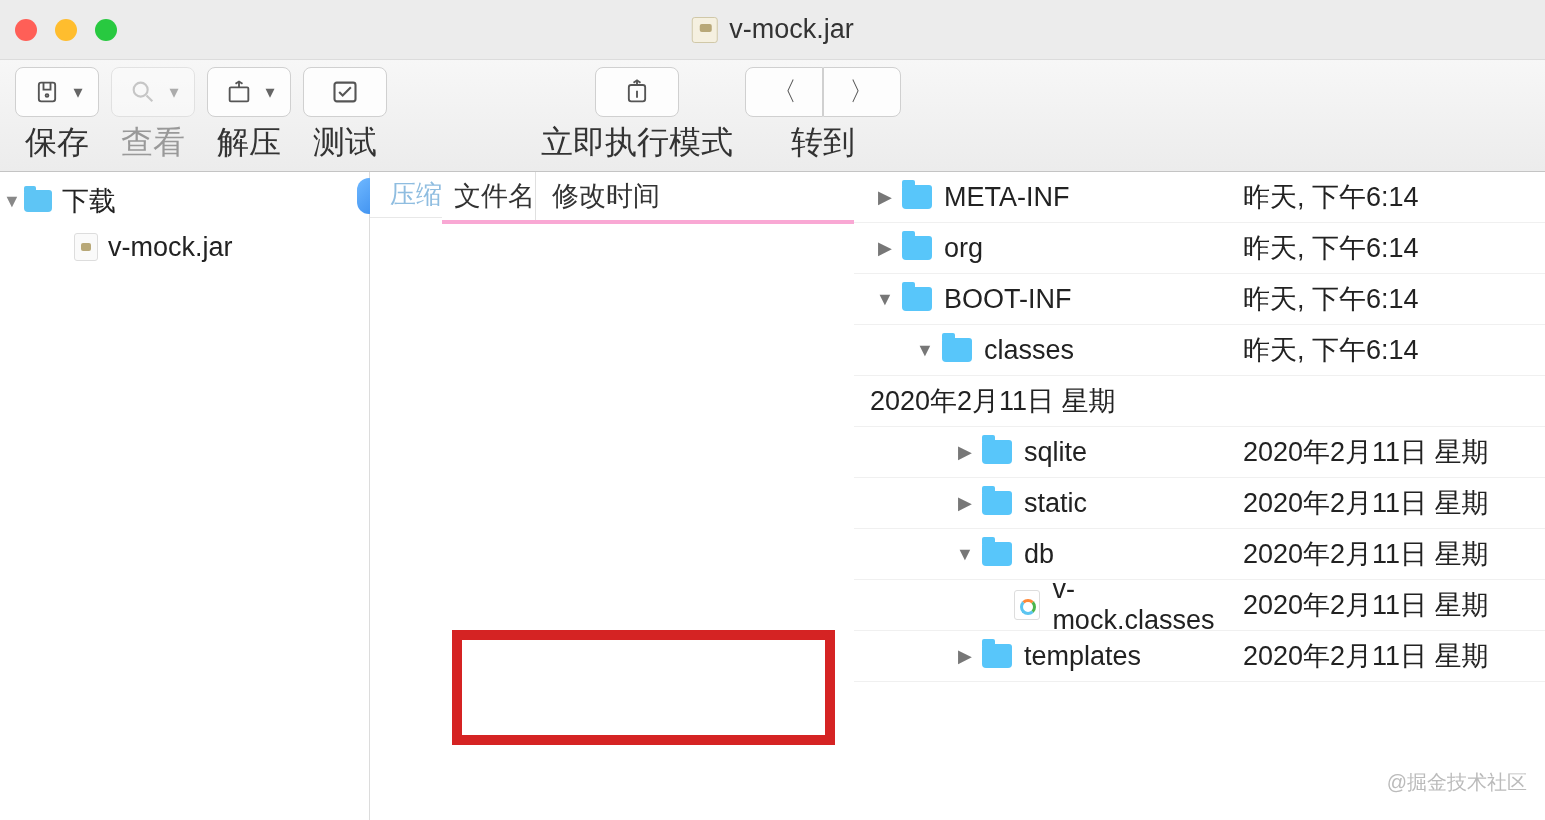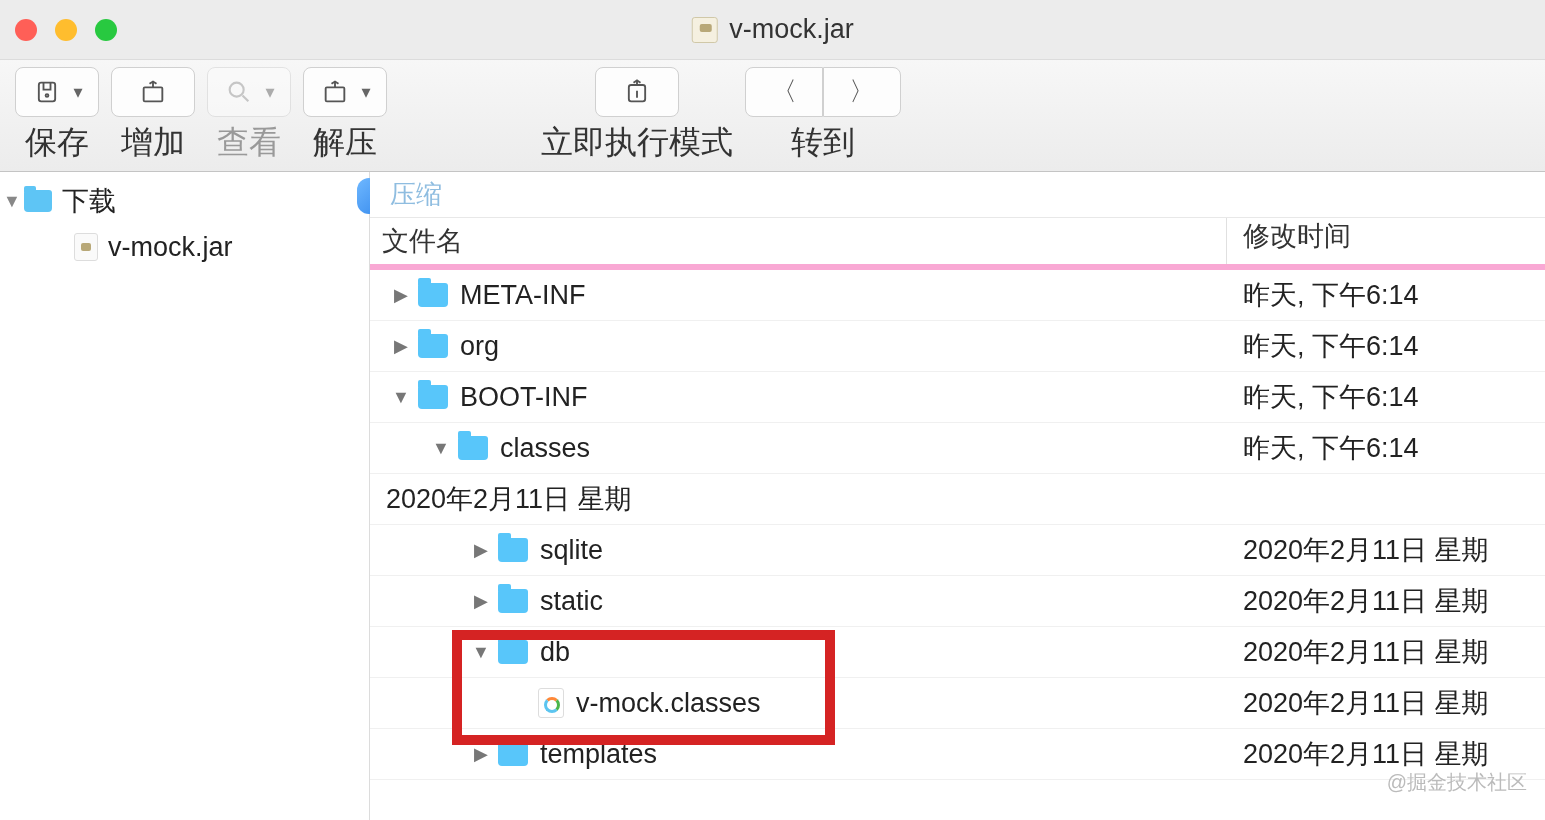--- a/index.html
+++ b/index.html
@@ -28,25 +28,25 @@
 .body { display: flex; height: calc(820px - 60px - 112px); }
 .sidebar { width: 370px; background: #fff; border-right: 1px solid #dcdcdc; padding-top: 6px; position: relative; }
 .side-row { display: flex; align-items: center; height: 46px; font-size: 27px; color: #222; cursor:pointer; }
 .side-row .tri { width: 24px; text-align: center; color: #888; font-size: 18px; }
 .side-row .indent1 { width: 50px; }
 .folder-ico-sm { width: 28px; height: 22px; background: #5ec5f5; border-radius: 3px 3px 4px 4px; margin-right: 10px; position: relative; }
 .folder-ico-sm::before { content:""; position:absolute; top:-4px; left:0; width:12px; height:6px; background:#5ec5f5; border-radius:2px 2px 0 0; }
 .jar-ico-sm { width: 24px; height: 28px; background: #fafafa; border:1px solid #ddd; border-radius:3px; margin-right:10px; position:relative; }
 .jar-ico-sm::after{content:"";position:absolute;width:10px;height:8px;background:#b8a878;top:9px;left:6px;border-radius:2px;}
 .side-pill { position:absolute; top:6px; right:-12px; width:24px; height:36px; background: linear-gradient(135deg,#6fb8ff,#3a8dee); border-radius:12px; }
-.main { flex: 1; display: flex; flex-direction: column; background: #fff; position:relative; }
+.main { flex: 1; display: flex; flex-direction: row; background: #fff; position:relative; }
 .status-row { height: 46px; display: flex; align-items: center; padding-left: 20px; font-size: 26px; color: #8fbde0; border-bottom: 1px solid #e8e8e8; }
-.header-row { height: 52px; display: flex; align-items: center; font-size: 27px; color: #333; border-bottom: 6px solid #f9a8d4; }
+.header-row { height: 52px; display: flex; align-items: center; font-size: 27px; color: #333; border-bottom: 4px solid #f9a8d4; }
 .col-name-h { flex: 1; padding-left: 12px; border-right: 1px solid #e0e0e0; height:100%; display:flex; align-items:center; }
-.col-time-h { width: 318px; padding-left: 16px; height:100%; display:flex; align-items:flex-start; }
+.col-time-h { width: 318px; padding-left: 16px; height:100%; display:flex; align-items:center; }
 .file-list { flex: 1; overflow: hidden; position:relative; }
 .file-row { height: 51px; display: flex; align-items: center; font-size: 27px; color: #222; border-bottom: 1px solid #f0f0f0; cursor:pointer; }
 .col-name { flex: 1; display: flex; align-items: center; padding-left: 20px; }
 .col-time { width: 318px; padding-left: 16px; white-space: nowrap; }
 .tri-exp { width: 22px; text-align: center; color: #777; font-size: 18px; margin-right: 6px; }
 .tri-exp.blank { visibility: hidden; }
 .folder-ico { width: 30px; height: 24px; background: #58c6fa; border-radius: 3px 3px 4px 4px; margin-right: 12px; position: relative; flex-shrink:0; }
 .folder-ico::before { content:""; position:absolute; top:-5px; left:0; width:13px; height:7px; background:#58c6fa; border-radius:2px 2px 0 0; }
 .file-ico { width: 26px; height: 30px; background:#fff; border:1px solid #ddd; border-radius:3px; margin-right:12px; position:relative; flex-shrink:0; }
 .file-ico::after{content:"";position:absolute;width:10px;height:10px;border:3px solid #5cc5f0;border-top-color:#ff8838;border-right-color:#4bb54b;border-radius:50%;top:8px;left:5px;}
@@ -79,31 +79,20 @@
             <rect x="5" y="4" width="14" height="16" rx="2"></rect>
             <path d="M9 4v6h6V4"></path>
             <circle cx="12" cy="15" r="1.2"></circle>
           </svg>
       </span>
       <span class="chev-small">▾</span>
     </div>
     <div class="tool-label">保存</div>
   </div>
   <div class="tool-group">
-    <div class="tool-btn">
-      <span class="ico">
-        <svg width="28" height="28" viewBox="0 0 24 24" fill="none" stroke="#555" stroke-width="1.6">
-            <rect x="4" y="8" width="16" height="12" rx="1"></rect>
-            <path d="M12 3v5M9 5l3-2 3 2"></path>
-          </svg>
-      </span>
-    </div>
-    <div class="tool-label">增加</div>
-  </div>
-  <div class="tool-group">
     <div class="tool-btn disabled">
       <span class="ico">
         <svg width="28" height="28" viewBox="0 0 24 24" fill="none" stroke="#999" stroke-width="1.8">
             <circle cx="10" cy="10" r="6"></circle>
             <path d="M15 15l5 5"></path>
           </svg>
       </span>
       <span class="chev-small">▾</span>
     </div>
     <div class="tool-label disabled">查看</div>
@@ -112,20 +101,31 @@
     <div class="tool-btn">
       <span class="ico">
         <svg width="28" height="28" viewBox="0 0 24 24" fill="none" stroke="#555" stroke-width="1.6">
             <rect x="4" y="8" width="16" height="12" rx="1"></rect>
             <path d="M12 8V3M9 5l3-2 3 2"></path>
           </svg>
       </span>
       <span class="chev-small">▾</span>
     </div>
     <div class="tool-label">解压</div>
+  </div>
+  <div class="tool-group">
+    <div class="tool-btn">
+      <span class="ico">
+        <svg width="28" height="28" viewBox="0 0 24 24" fill="none" stroke="#555" stroke-width="1.8">
+            <rect x="3" y="4" width="18" height="16" rx="2"></rect>
+            <path d="M7 12l3 3 7-7"></path>
+          </svg>
+      </span>
+    </div>
+    <div class="tool-label">测试</div>
   </div>
   <div class="spacer-toolbar"></div>
   <div class="tool-group">
     <div class="tool-btn">
       <span class="ico">
         <svg width="28" height="28" viewBox="0 0 24 24" fill="none" stroke="#555" stroke-width="1.6">
             <rect x="5" y="6" width="14" height="14" rx="2"></rect>
             <path d="M12 2v4M9 4l3-2 3 2M12 11v6"></path>
           </svg>
       </span>

